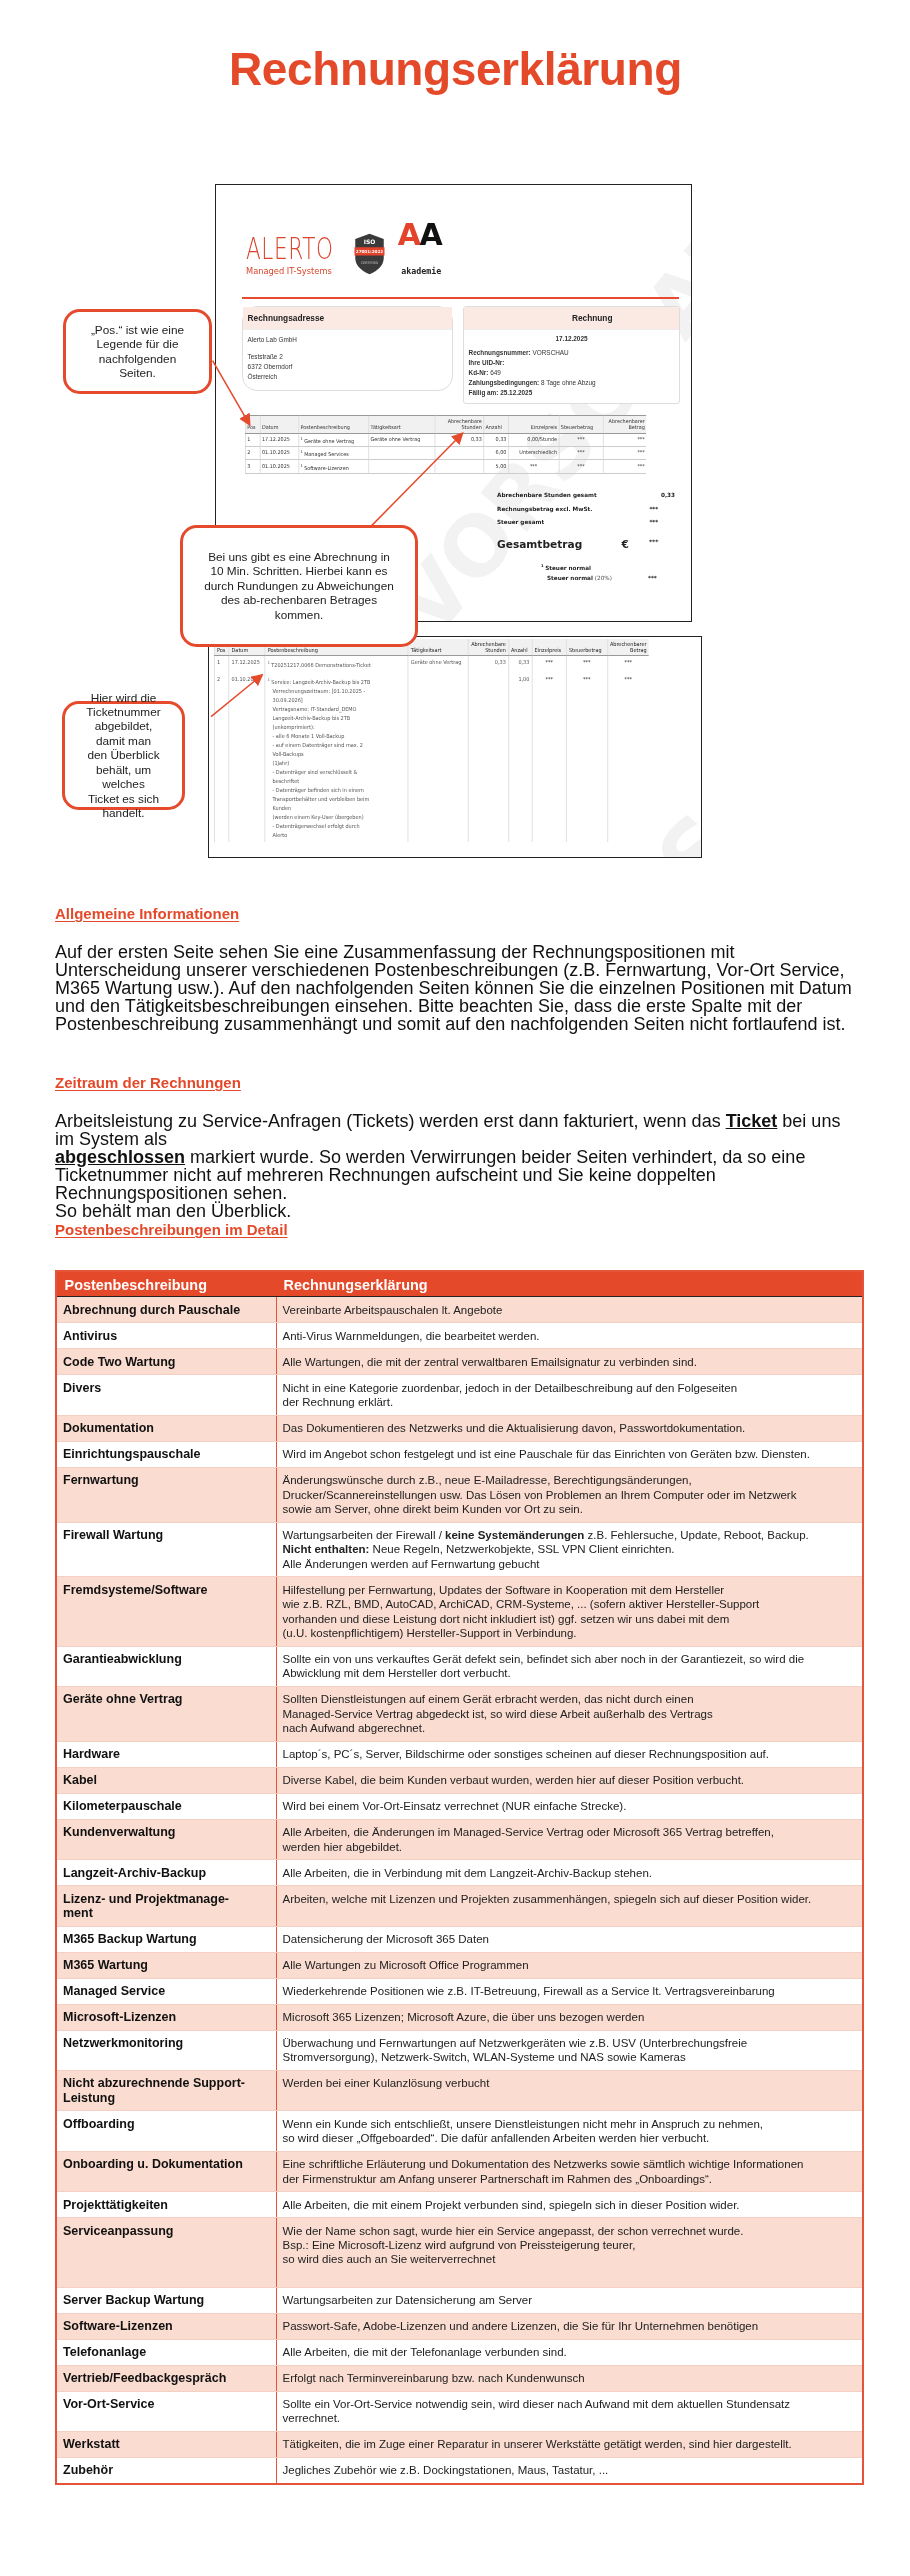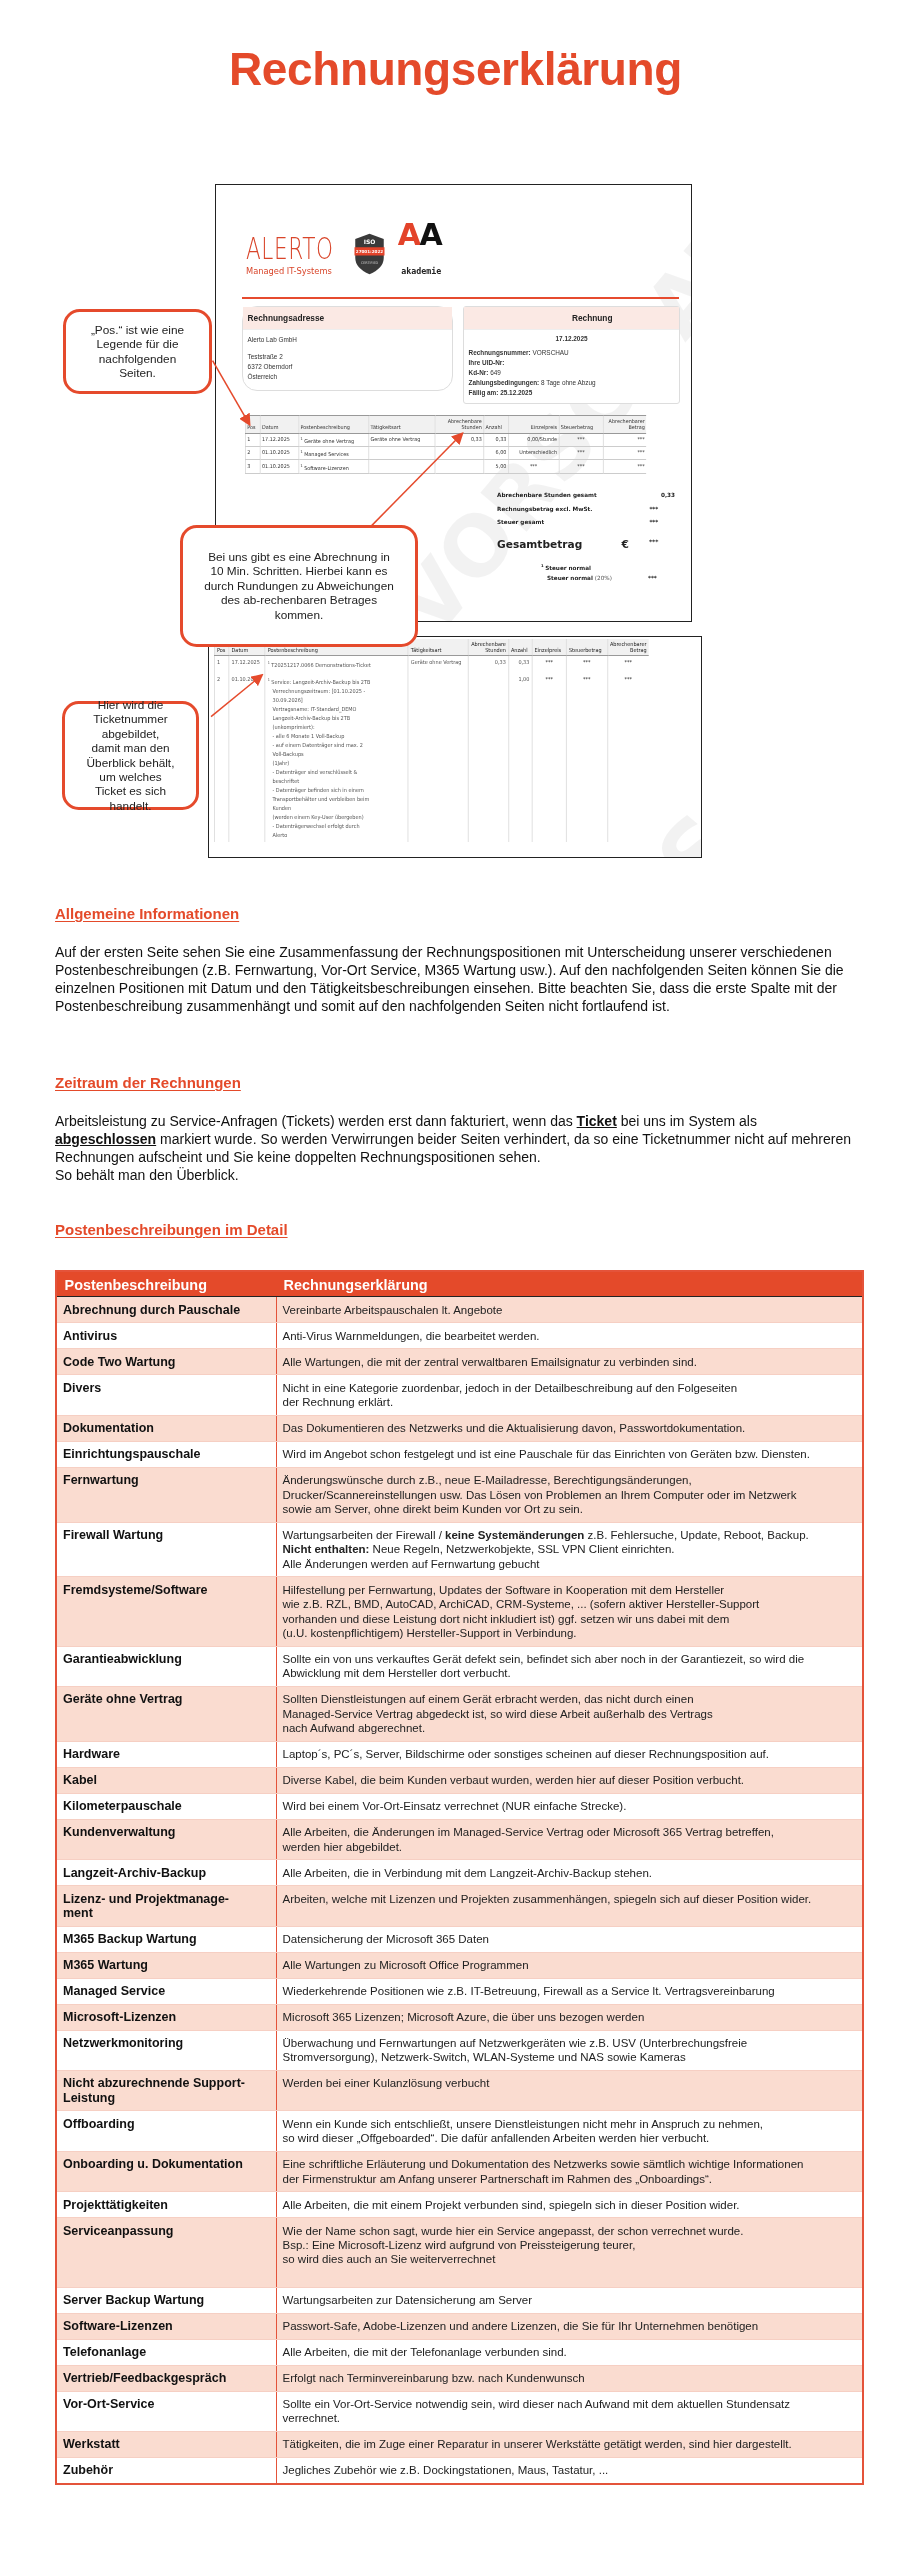--- a/index.html
+++ b/index.html
@@ -57,26 +57,26 @@
     .t2 th { background: #f1f1f1; color: #222; font-weight: normal; padding: 2.3px 2.3px; border-bottom: 1.5px solid #999; text-align: left; vertical-align: bottom; }
     .t2 td { padding: 2.3px 2.3px; vertical-align: top; line-height: 9px; }
     .t2 th, .t2 td { border-left: 0.8px solid #ddd; }
     .t2 .strong { color: #222; }
     .sup { font-size: 3.8px; vertical-align: super; margin-right: 1.5px; }
 
     
     .callout { position: absolute; border: 3px solid #e54a2c; border-radius: 16.7px; background: #fff; font-size: 11.8px; line-height: 14.4px; color: #222; text-align: center; display: flex; align-items: center; justify-content: center; padding: 6px 21px; }
     .co1 { left: 63px; top: 309px; width: 149px; height: 85px; }
     .co2 { left: 180px; top: 525px; width: 238px; height: 122px; }
-    .co3 { left: 62px; top: 701px; width: 137px; height: 109px; }
+    .co3 { left: 62px; top: 701px; width: 123px; height: 109px; }
     .arrows { position: absolute; left: 0; top: 0; width: 911px; height: 911px; pointer-events: none; }
 
     
     .h2 { position: absolute; left: 55px; color: #e44a2a; font-weight: bold; font-size: 15px; text-decoration: underline; text-underline-offset: 2.3px; }
-    .para { position: absolute; left: 55px; width: 804px; font-size: 14px; line-height: 18px; color: #111; }
+    .para { position: absolute; left: 55px; width: 804px; font-size: 18px; line-height: 18px; color: #111; }
     .para u.b { font-weight: bold; }
 
     
     .dt { position: absolute; left: 55px; top: 1270px; width: 809px; border: 2.3px solid #e4533a; border-collapse: collapse; font-size: 11.5px; }
     .dt th { background: #e44a2a; color: #fff; text-align: left; font-weight: bold; font-size: 14.4px; padding: 4.6px 7.6px 3.8px; border-bottom: 1.5px solid #222; }
     .dt td { padding: 5.3px 6px; vertical-align: top; line-height: 14.4px; }
     .dt td.k { width: 220px; font-weight: bold; font-size: 12.5px; color: #111; border-right: 1.5px solid #e4533a; }
     .dt td.v { color: #222; }
     .dt tr.alt td { background: #fadcd0; }
     .dt tr.row td { border-bottom: 0.8px solid #f6cfc3; }

